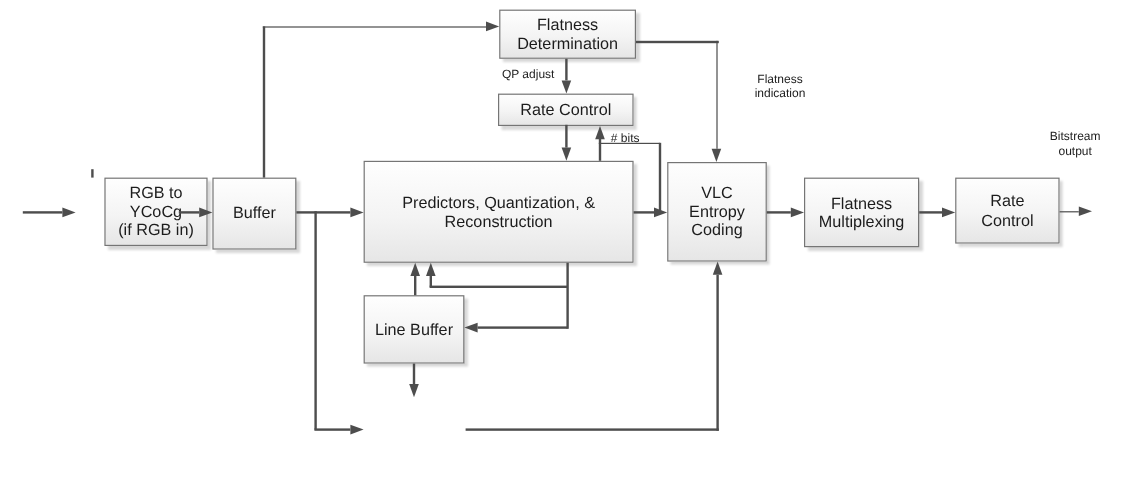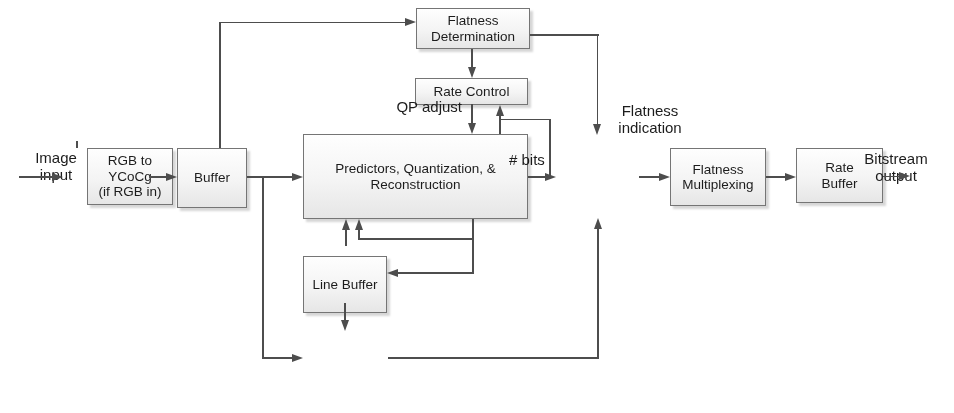--- a/index.html
+++ b/index.html
@@ -20,21 +20,21 @@
     position:absolute;
     border:1.4px solid var(--box-border);
     background:linear-gradient(180deg,var(--box-fill-top) 0%,#f4f4f4 55%,var(--box-fill-bottom) 100%);
     box-shadow:3px 3px 2px rgba(0,0,0,0.16);
     display:flex;align-items:center;justify-content:center;
     text-align:center;white-space:pre-line;
     font-size:13.5px;line-height:1.14;color:var(--text);
   }
   .lbl{
     position:absolute;color:var(--text);
-    font-size:15px;line-height:1.16;white-space:pre-line;margin-top:41px;
+    font-size:10px;line-height:1.16;white-space:pre-line;
   }
   .hline{position:absolute;height:1.5px;background:var(--line);}
   .vline{position:absolute;width:1.5px;background:var(--line);}
   .ah{position:absolute;width:0;height:0;}
   .ah-right{border-top:4.25px solid transparent;border-bottom:4.25px solid transparent;border-left:11px solid var(--line);}
   .ah-left {border-top:4.25px solid transparent;border-bottom:4.25px solid transparent;border-right:11px solid var(--line);}
   .ah-down {border-left:4.25px solid transparent;border-right:4.25px solid transparent;border-top:11px solid var(--line);}
   .ah-up   {border-left:4.25px solid transparent;border-right:4.25px solid transparent;border-bottom:11px solid var(--line);}
   .ctr{text-align:center;}
   .rgt{text-align:right;}
@@ -51,32 +51,33 @@
   <div class="node" style="left:177px;top:148px;width:70px;height:60px;">Buffer</div>
 
   <div class="node" style="left:416px;top:8px;width:114px;height:41px;">Flatness
 Determination</div>
 
   <div class="node" style="left:303px;top:134px;width:225px;height:85px;">Predictors, Quantization, &amp;
 Reconstruction</div>
 
   <div class="node" style="left:415px;top:78px;width:113px;height:27px;">Rate Control</div>
 
+  <div class="node" style="left:556px;top:135px;width:83px;height:83px;">VLC
+Entropy
+Coding</div>
 
   <div class="node" style="left:670px;top:148px;width:96px;height:58px;">Flatness
 Multiplexing</div>
 
   <div class="node" style="left:796px;top:148px;width:87px;height:55px;">Rate
-Buffer</div>
+Control</div>
 
-  <div class="node" style="left:303px;top:256px;width:84px;height:57px;">Line Buffer</div>
+  <div class="node" style="left:303px;top:246px;width:84px;height:57px;">Line Buffer</div>
 
 
-  <div class="lbl ctr" style="left:26px;top:108px;width:60px;">Image
-input</div>
 
   <div class="lbl rgt" style="left:394px;top:57px;width:68px;">QP adjust</div>
 
   <div class="lbl" style="left:509px;top:110px;width:60px;"># bits</div>
 
   <div class="lbl ctr" style="left:600px;top:61px;width:100px;">Flatness
 indication</div>
 
 
   <div class="lbl ctr" style="left:856px;top:109px;width:80px;">Bitstream

